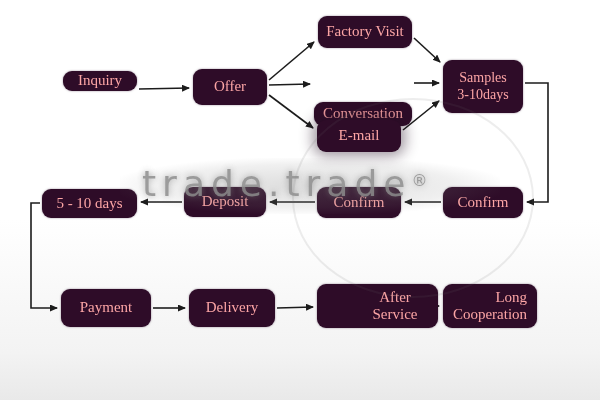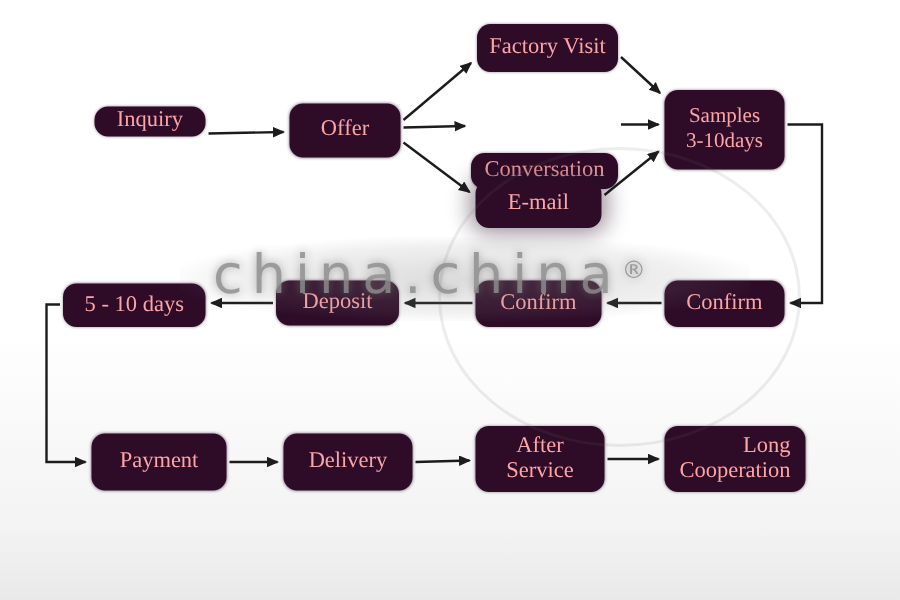--- a/index.html
+++ b/index.html
@@ -27,21 +27,21 @@
   .n-conversation {left:314px;top:66px; width:98px;height:24px;margin-top:36px;}
   .n-samples      {left:443px;top:60px; width:80px;height:53px;font-size:14px;}
   .n-email        {left:317px;top:120px;width:84px;height:32px;
                    box-shadow:0 0 14px 4px rgba(35,15,35,.45);}
   .n-days         {left:42px; top:189px;width:95px;height:29px;}
   .n-deposit      {left:184px;top:187px;width:82px;height:30px;}
   .n-confirm1     {left:317px;top:187px;width:84px;height:31px;}
   .n-confirm2     {left:443px;top:187px;width:80px;height:31px;}
   .n-payment      {left:61px; top:289px;width:90px;height:38px;}
   .n-delivery     {left:189px;top:289px;width:86px;height:38px;}
-  .n-after        {left:317px;top:284px;width:86px;height:44px;}
+  .n-after        {left:317px;top:284px;width:86px;height:44px;padding-left:35px;}
   .n-long         {left:443px;top:284px;width:94px;height:44px;text-align:right;}
 
   .arrows{position:absolute;left:0;top:0;width:600px;height:400px;}
 
   
   .wm-halo{
     position:absolute;left:120px;top:158px;width:380px;height:56px;
     background:radial-gradient(ellipse at 50% 50%, rgba(130,130,130,.28) 0%, rgba(130,130,130,.12) 55%, rgba(130,130,130,0) 75%);
     pointer-events:none;
   }
@@ -115,16 +115,16 @@
   <div class="node n-payment">Payment</div>
   <div class="node n-delivery">Delivery</div>
   <div class="node n-after">After
 Service</div>
   <div class="node n-long">Long
 Cooperation</div>
 
   <div class="wm-halo"></div>
   <div class="wm-circle"></div>
   <div class="watermark">
-    <span>china.china</span><sup>®</sup>
+    <span>trade.trade</span><sup>®</sup>
   </div>
 
 </div>
 
 </body></html>

